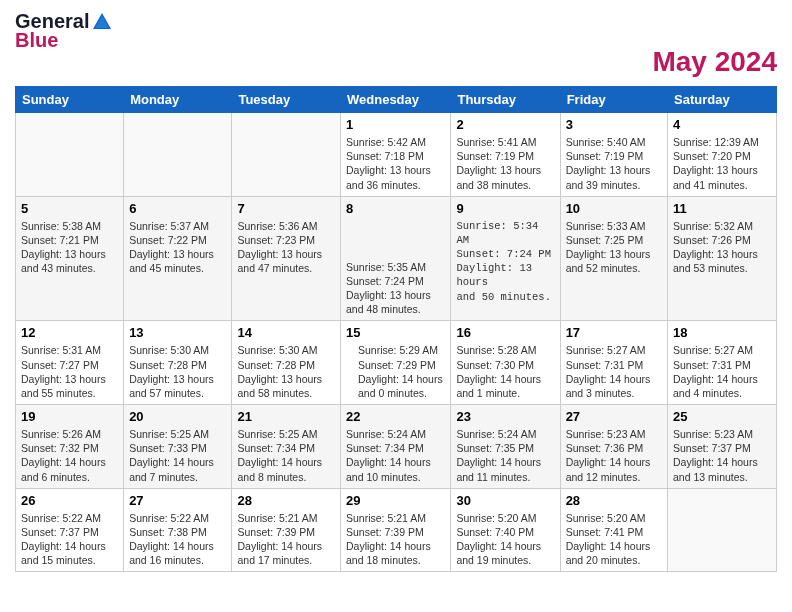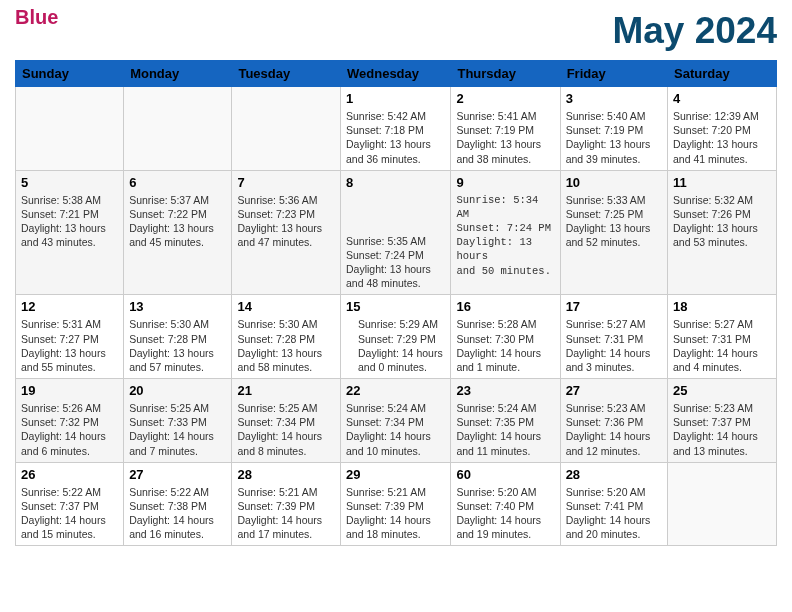--- a/index.html
+++ b/index.html
@@ -18,36 +18,37 @@
     }
     .logo {
       display: flex;
       flex-direction: column;
       align-items: flex-start;
     }
     .title-area {
       text-align: right;
     }
     .month-title {
-      font-size: 37px;
+      font-size: 28px;
       font-weight: bold;
-      color: #0c4a6e;
+      color: #be185d;
+      margin-top: 36px;
     }
     .location-title {
       font-size: 16px;
       color: #333;
     }
     .calendar {
       width: 100%;
       border-collapse: collapse;
       font-size: 11px;
     }
     .calendar th {
       background: #1565c0;
-      color: #000000;
+      color: #ffffff;
       text-align: left;
       padding: 5px 6px;
       font-size: 13px;
       font-weight: bold;
       border: 1px solid #1565c0;
     }
     .calendar td {
       vertical-align: top;
       border: 1px solid #ccc;
       padding: 4px 5px;
@@ -73,20 +74,27 @@
     }
     .empty-cell {
       background: #f9f9f9 !important;
     }
   </style>
 </head>
 <body>
 
 <div class="header-area">
   <div class="logo">
+    <div style="display:flex; align-items:center;">
+      <span style="font-size:20px; font-weight:bold; color:#1a1a2e;">General</span>
+      <svg width="22" height="22" viewBox="0 0 22 22" style="margin-left:2px;">
+        <polygon points="11,2 20,18 2,18" fill="#1565c0"></polygon>
+        <polygon points="11,5 18,17 4,17" fill="#2196f3" opacity="0.5"></polygon>
+      </svg>
+    </div>
     <span style="font-size:20px; font-weight:bold; color:#be185d; margin-top:-4px;">Blue</span>
   </div>
   <div class="title-area">
     <div class="month-title">May 2024</div>
   </div>
 </div>
 
 <table class="calendar">
   <thead>
     <tr>
@@ -309,21 +317,21 @@
 and 17 minutes.</div>
         </td>
         <td>
           <span class="day-num">29</span>
           <div class="day-info" style="white-space: pre-line;">Sunrise: 5:21 AM
 Sunset: 7:39 PM
 Daylight: 14 hours
 and 18 minutes.</div>
         </td>
         <td>
-          <span class="day-num">60</span>
+          <span class="day-num">30</span>
           <div class="day-info" style="white-space: pre-line;">Sunrise: 5:20 AM
 Sunset: 7:40 PM
 Daylight: 14 hours
 and 19 minutes.</div>
         </td>
         <td>
           <span class="day-num">28</span>
           <div class="day-info" style="white-space: pre-line;">Sunrise: 5:20 AM
 Sunset: 7:41 PM
 Daylight: 14 hours

